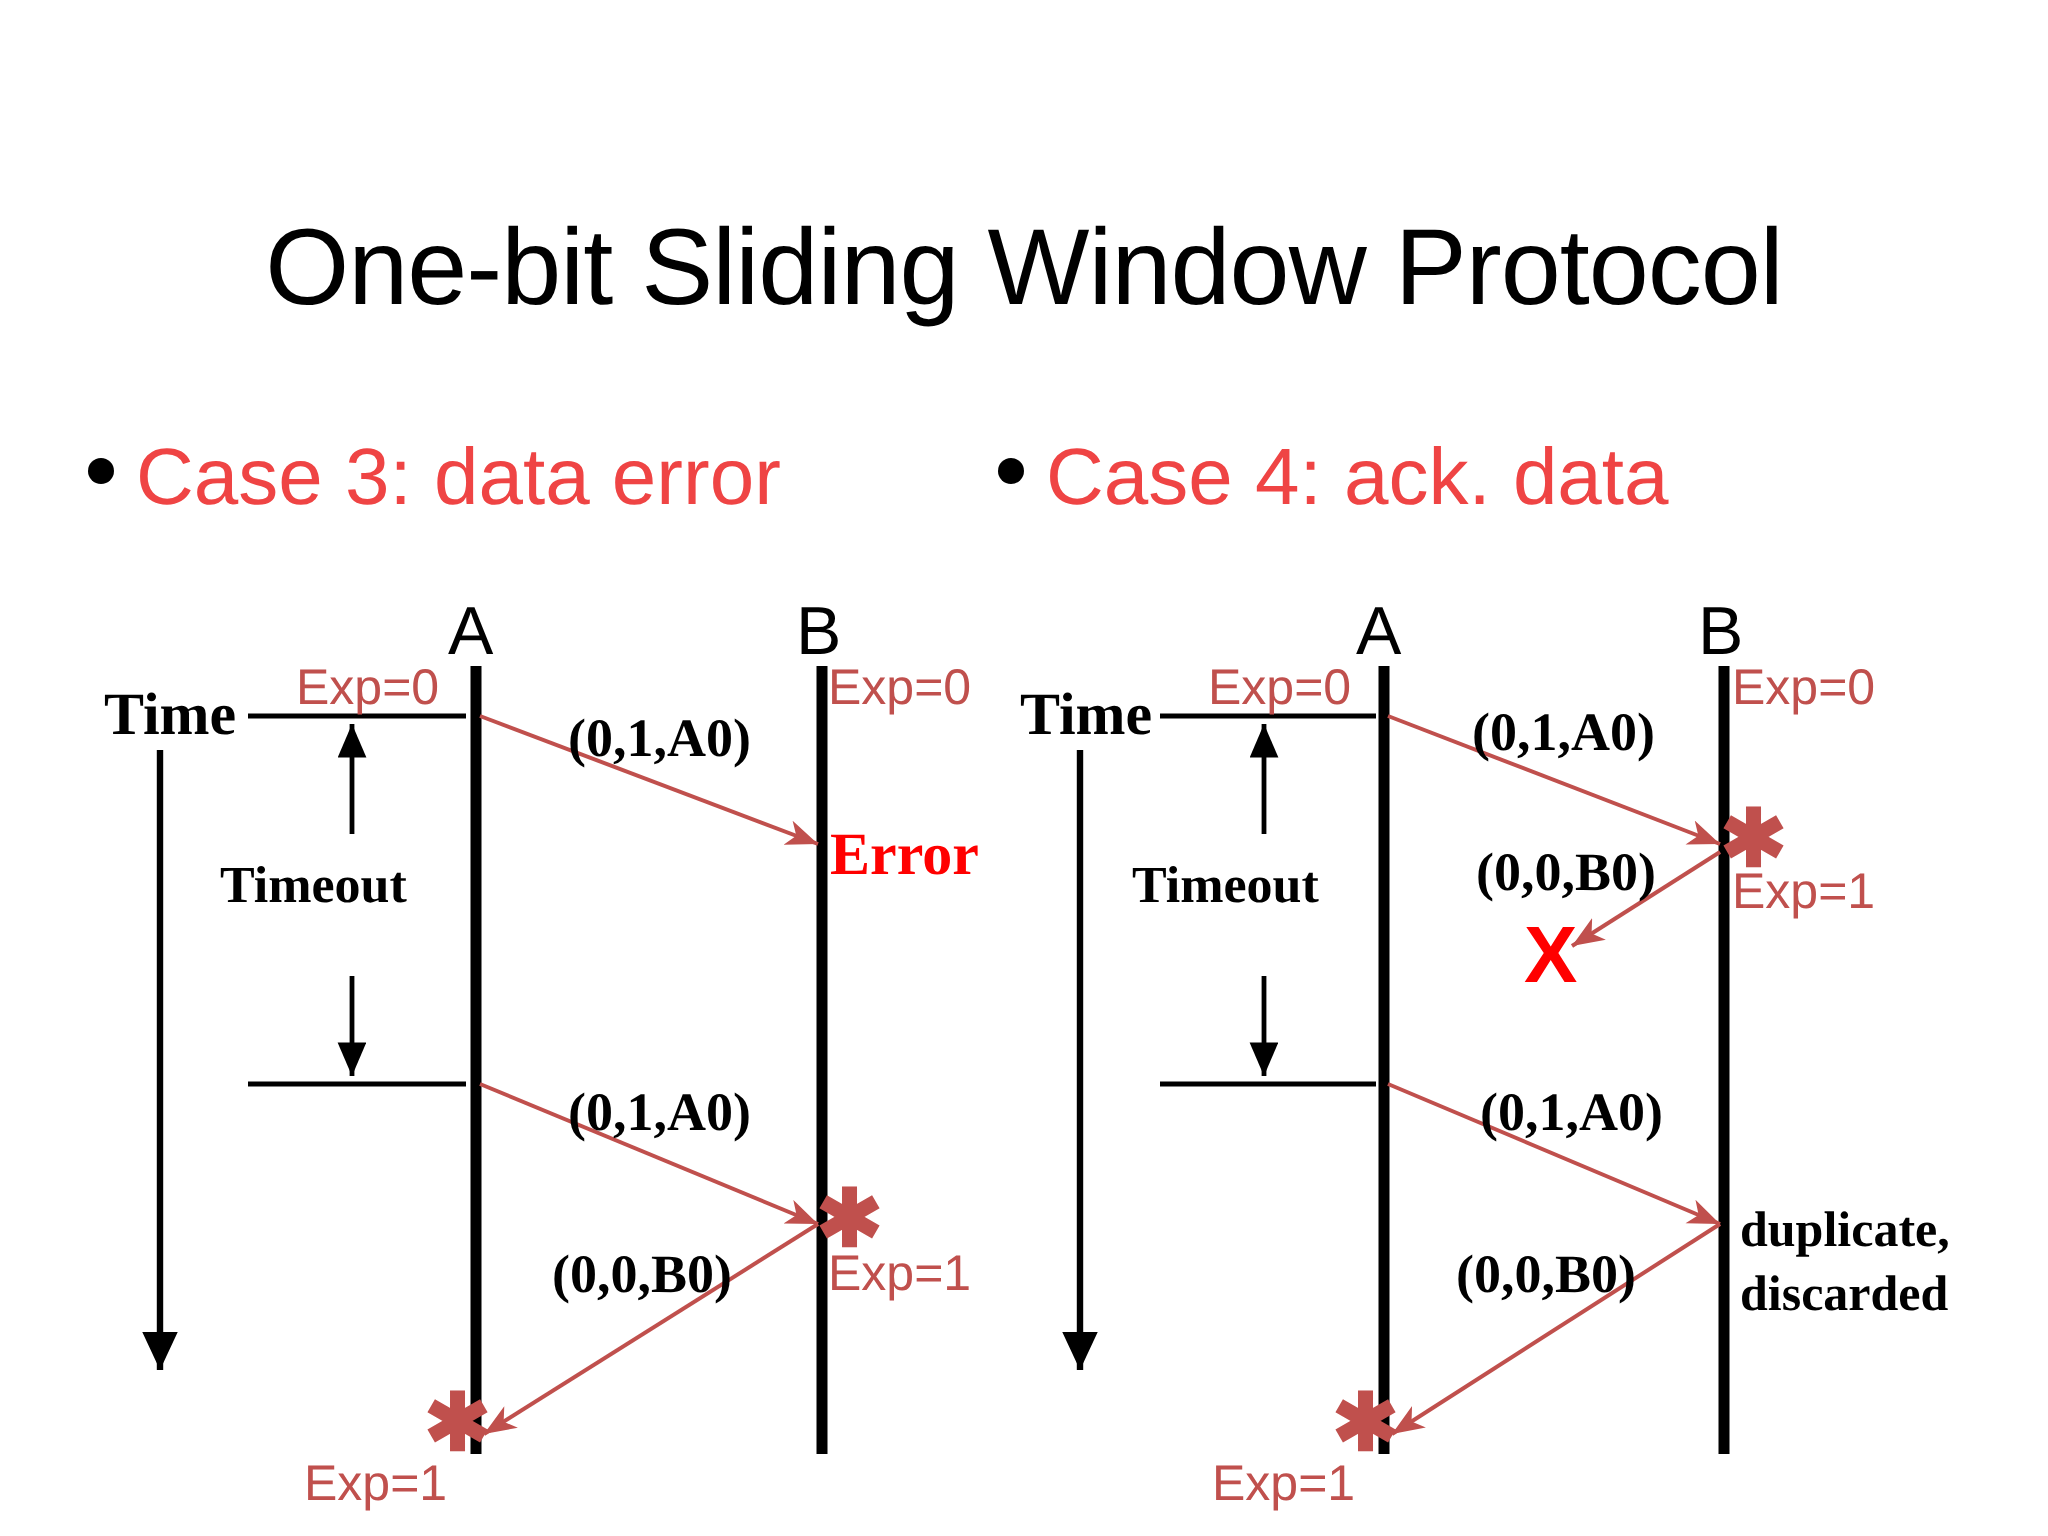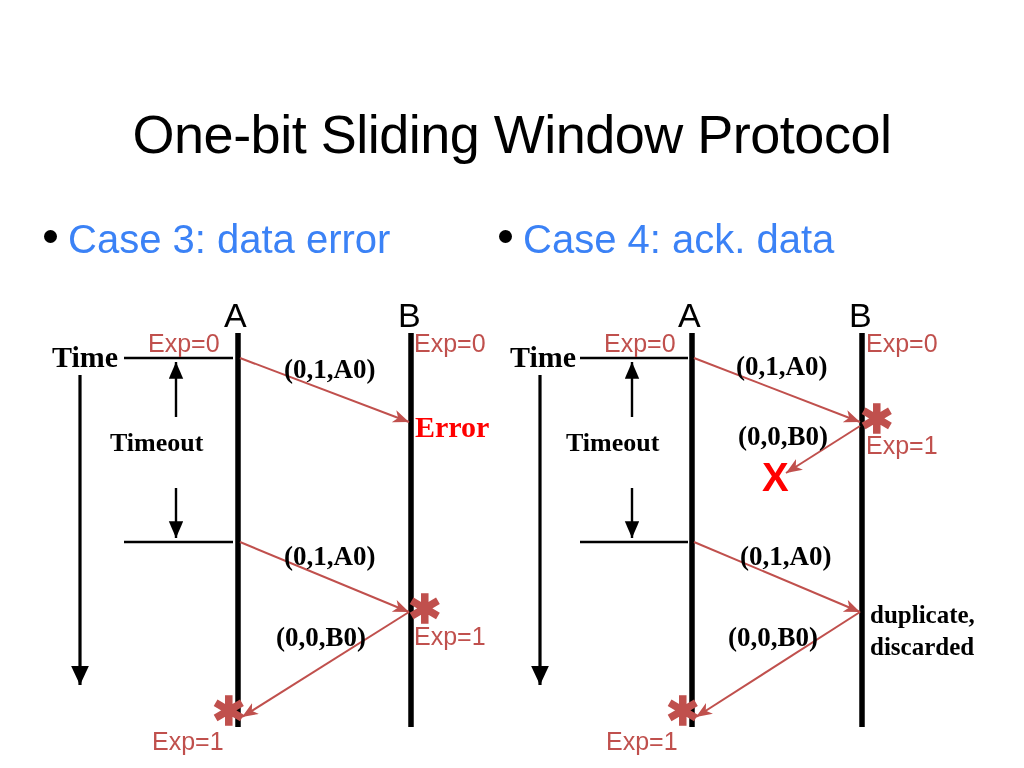--- a/index.html
+++ b/index.html
@@ -43,21 +43,21 @@
     width: 940px;
     height: 56px;
   }
   .bullet {
     position: absolute;
     top: 0;
     display: flex;
     align-items: baseline;
     font-family: "Liberation Sans", sans-serif;
     font-size: 40px;
-    color: #3b82f6;
+    color: #ef4444;
     white-space: nowrap;
   }
   .bullet .dot {
     display: inline-block;
     width: 13px;
     height: 13px;
     border-radius: 50%;
     background: #000;
     margin-right: 11px;
     position: relative;

